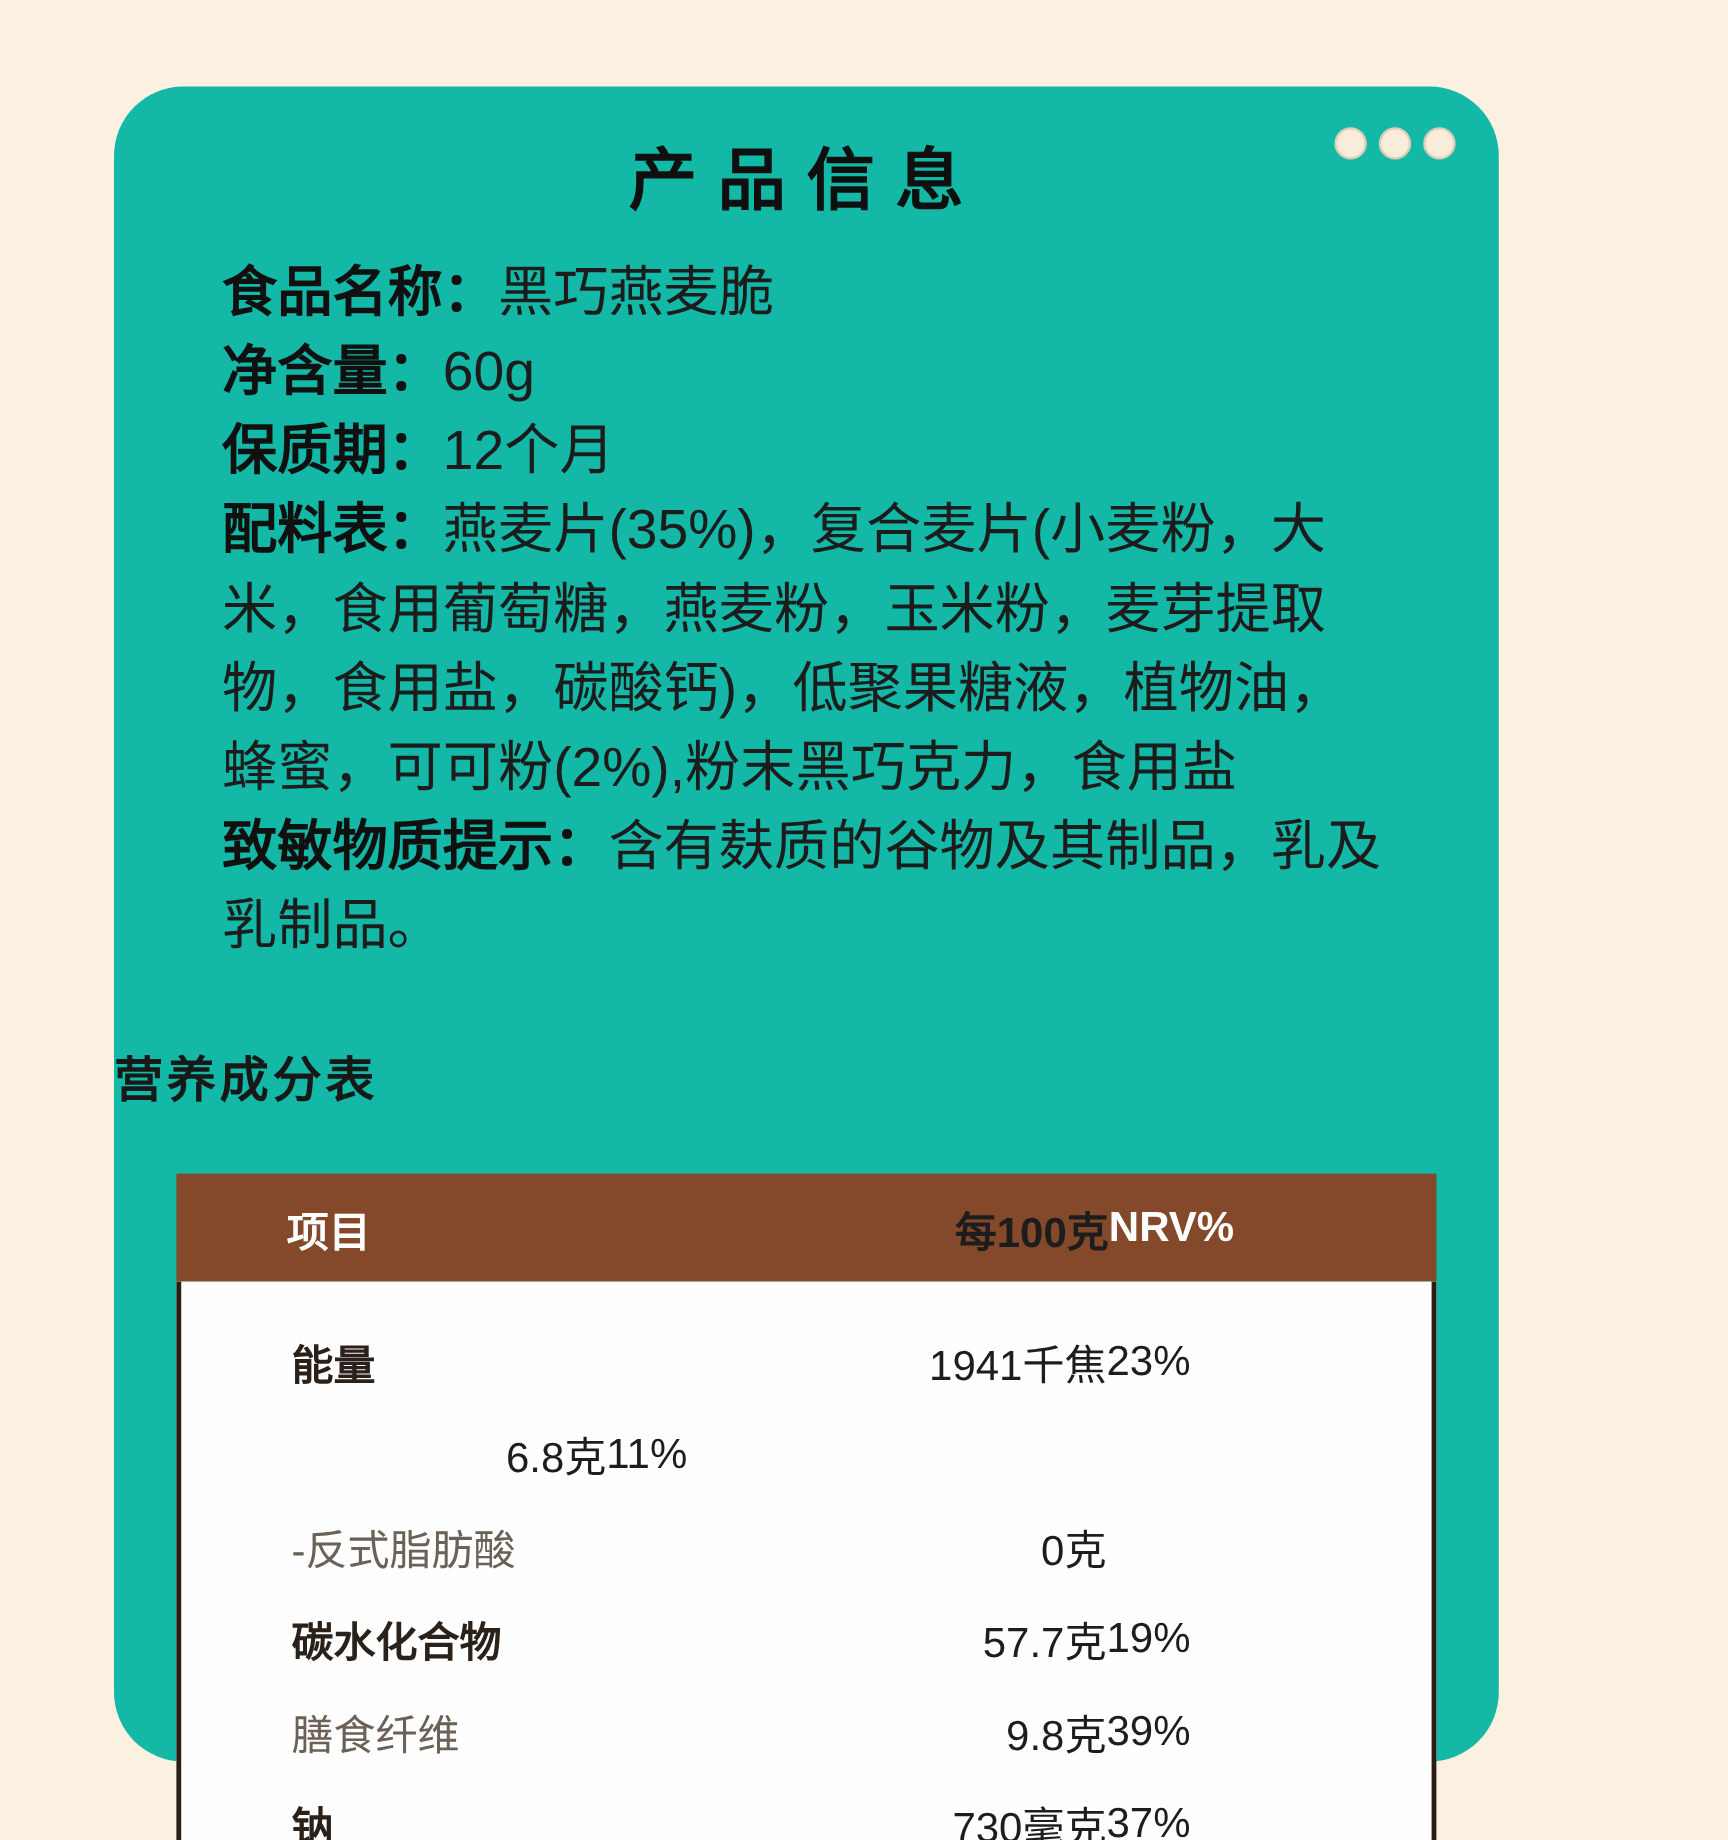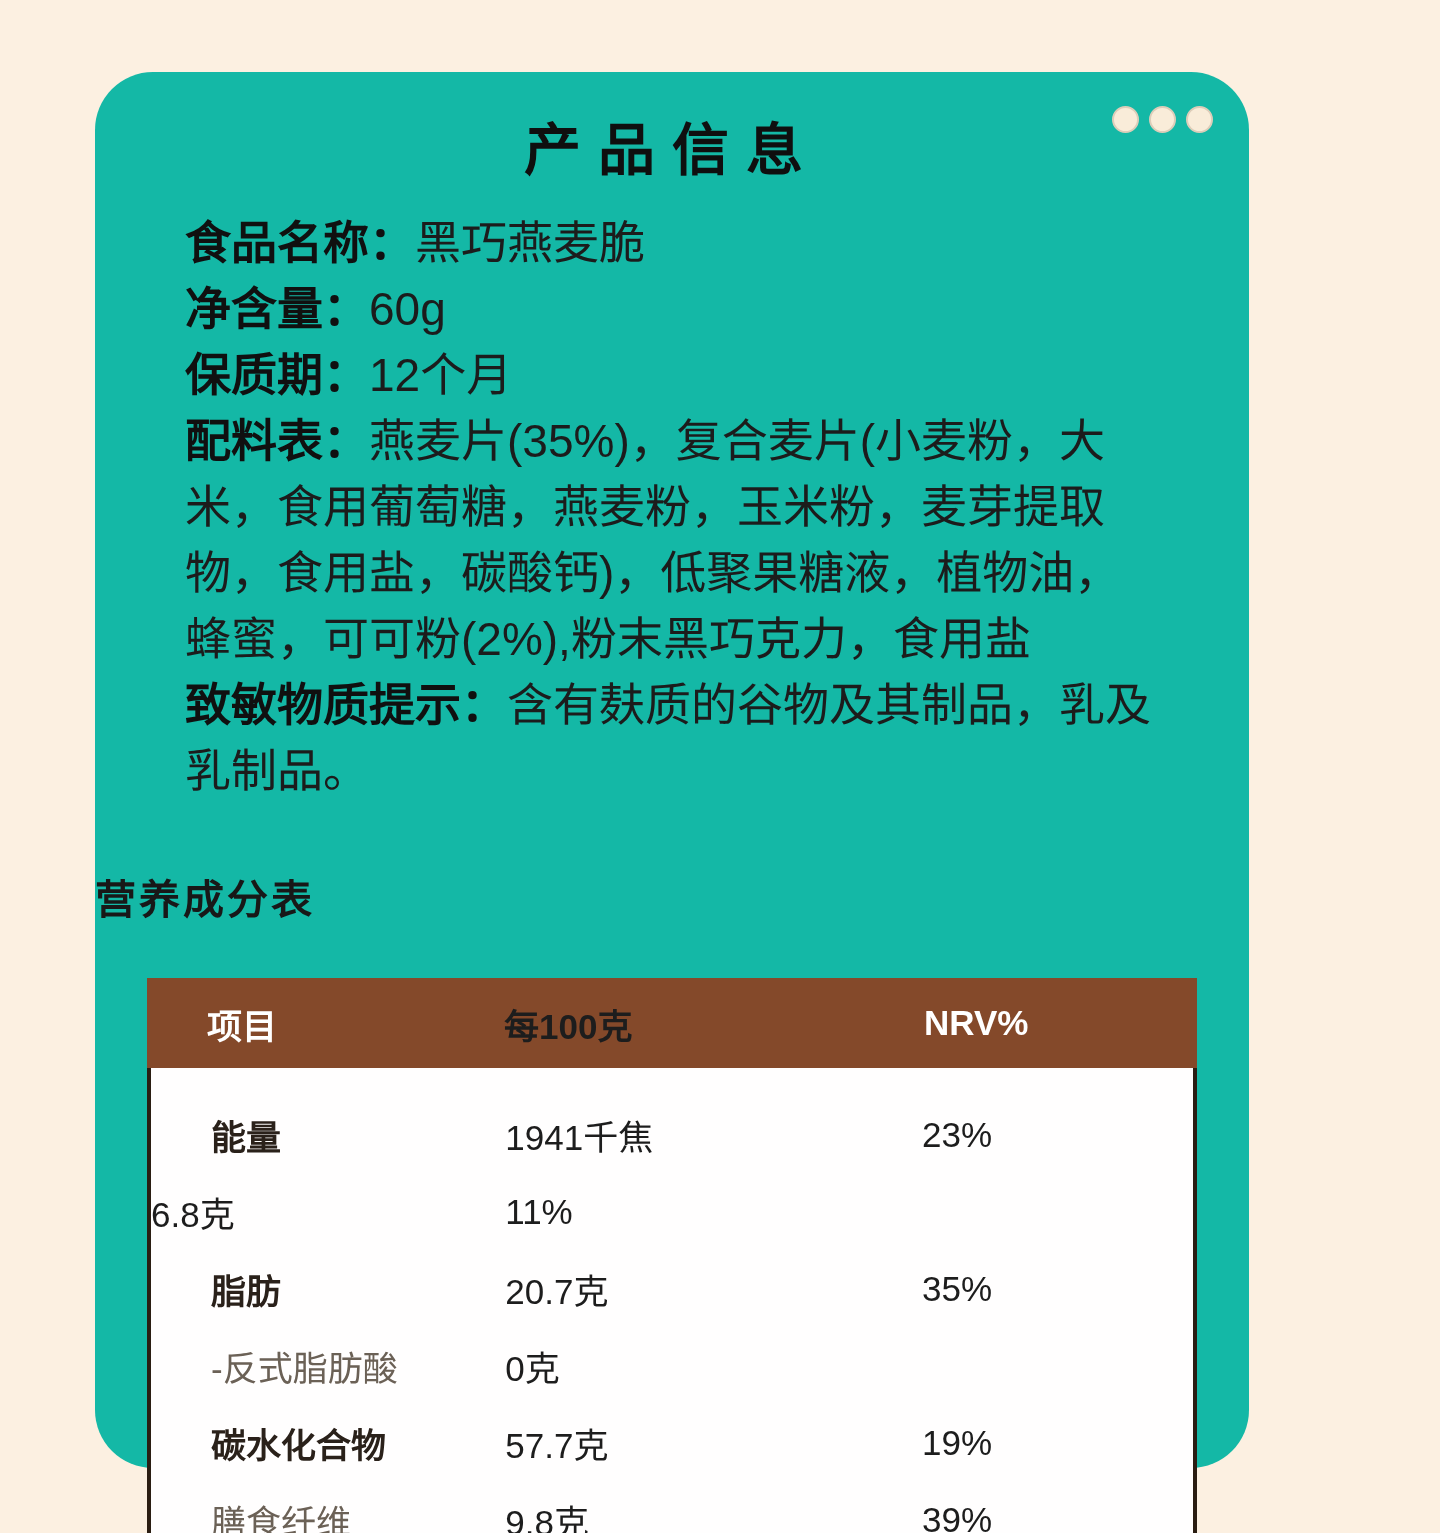--- a/index.html
+++ b/index.html
@@ -88,26 +88,26 @@
     padding: 28px 0 36px 0;
   }
   .trow {
     display: grid;
     grid-template-columns: 34% 40% 26%;
     align-items: center;
     padding: 13px 0;
     font-size: 35px;
   }
   .c1 {
-    padding-left: 60px;
+    padding-left: 92px;
     font-weight: bold;
     color: #2a211a;
   }
   .c2 {
-    text-align: left;
+    text-align: right;
     color: #1d1d1d;
   }
   .c3 {
     text-align: left;
     padding-right: 64px;
     color: #1d1d1d;
   }
   .thead .c1 { color: #ffffff; font-weight: bold; }
   .thead .c3 { color: #ffffff; }
   .trow.muted .c1 {
@@ -157,25 +157,20 @@
     <div class="tbody">
       <div class="trow">
         <div class="c1">能量</div>
         <div class="c2">1941千焦</div>
         <div class="c3">23%</div>
       </div>
       <div class="trow">
         <div class="c2">6.8克</div>
         <div class="c3">11%</div>
       </div>
-      <div class="trow">
-        <div class="c1">脂肪</div>
-        <div class="c2">20.7克</div>
-        <div class="c3">35%</div>
-      </div>
       <div class="trow muted">
         <div class="c1">-反式脂肪酸</div>
         <div class="c2">0克</div>
         <div class="c3"></div>
       </div>
       <div class="trow">
         <div class="c1">碳水化合物</div>
         <div class="c2">57.7克</div>
         <div class="c3">19%</div>
       </div>

